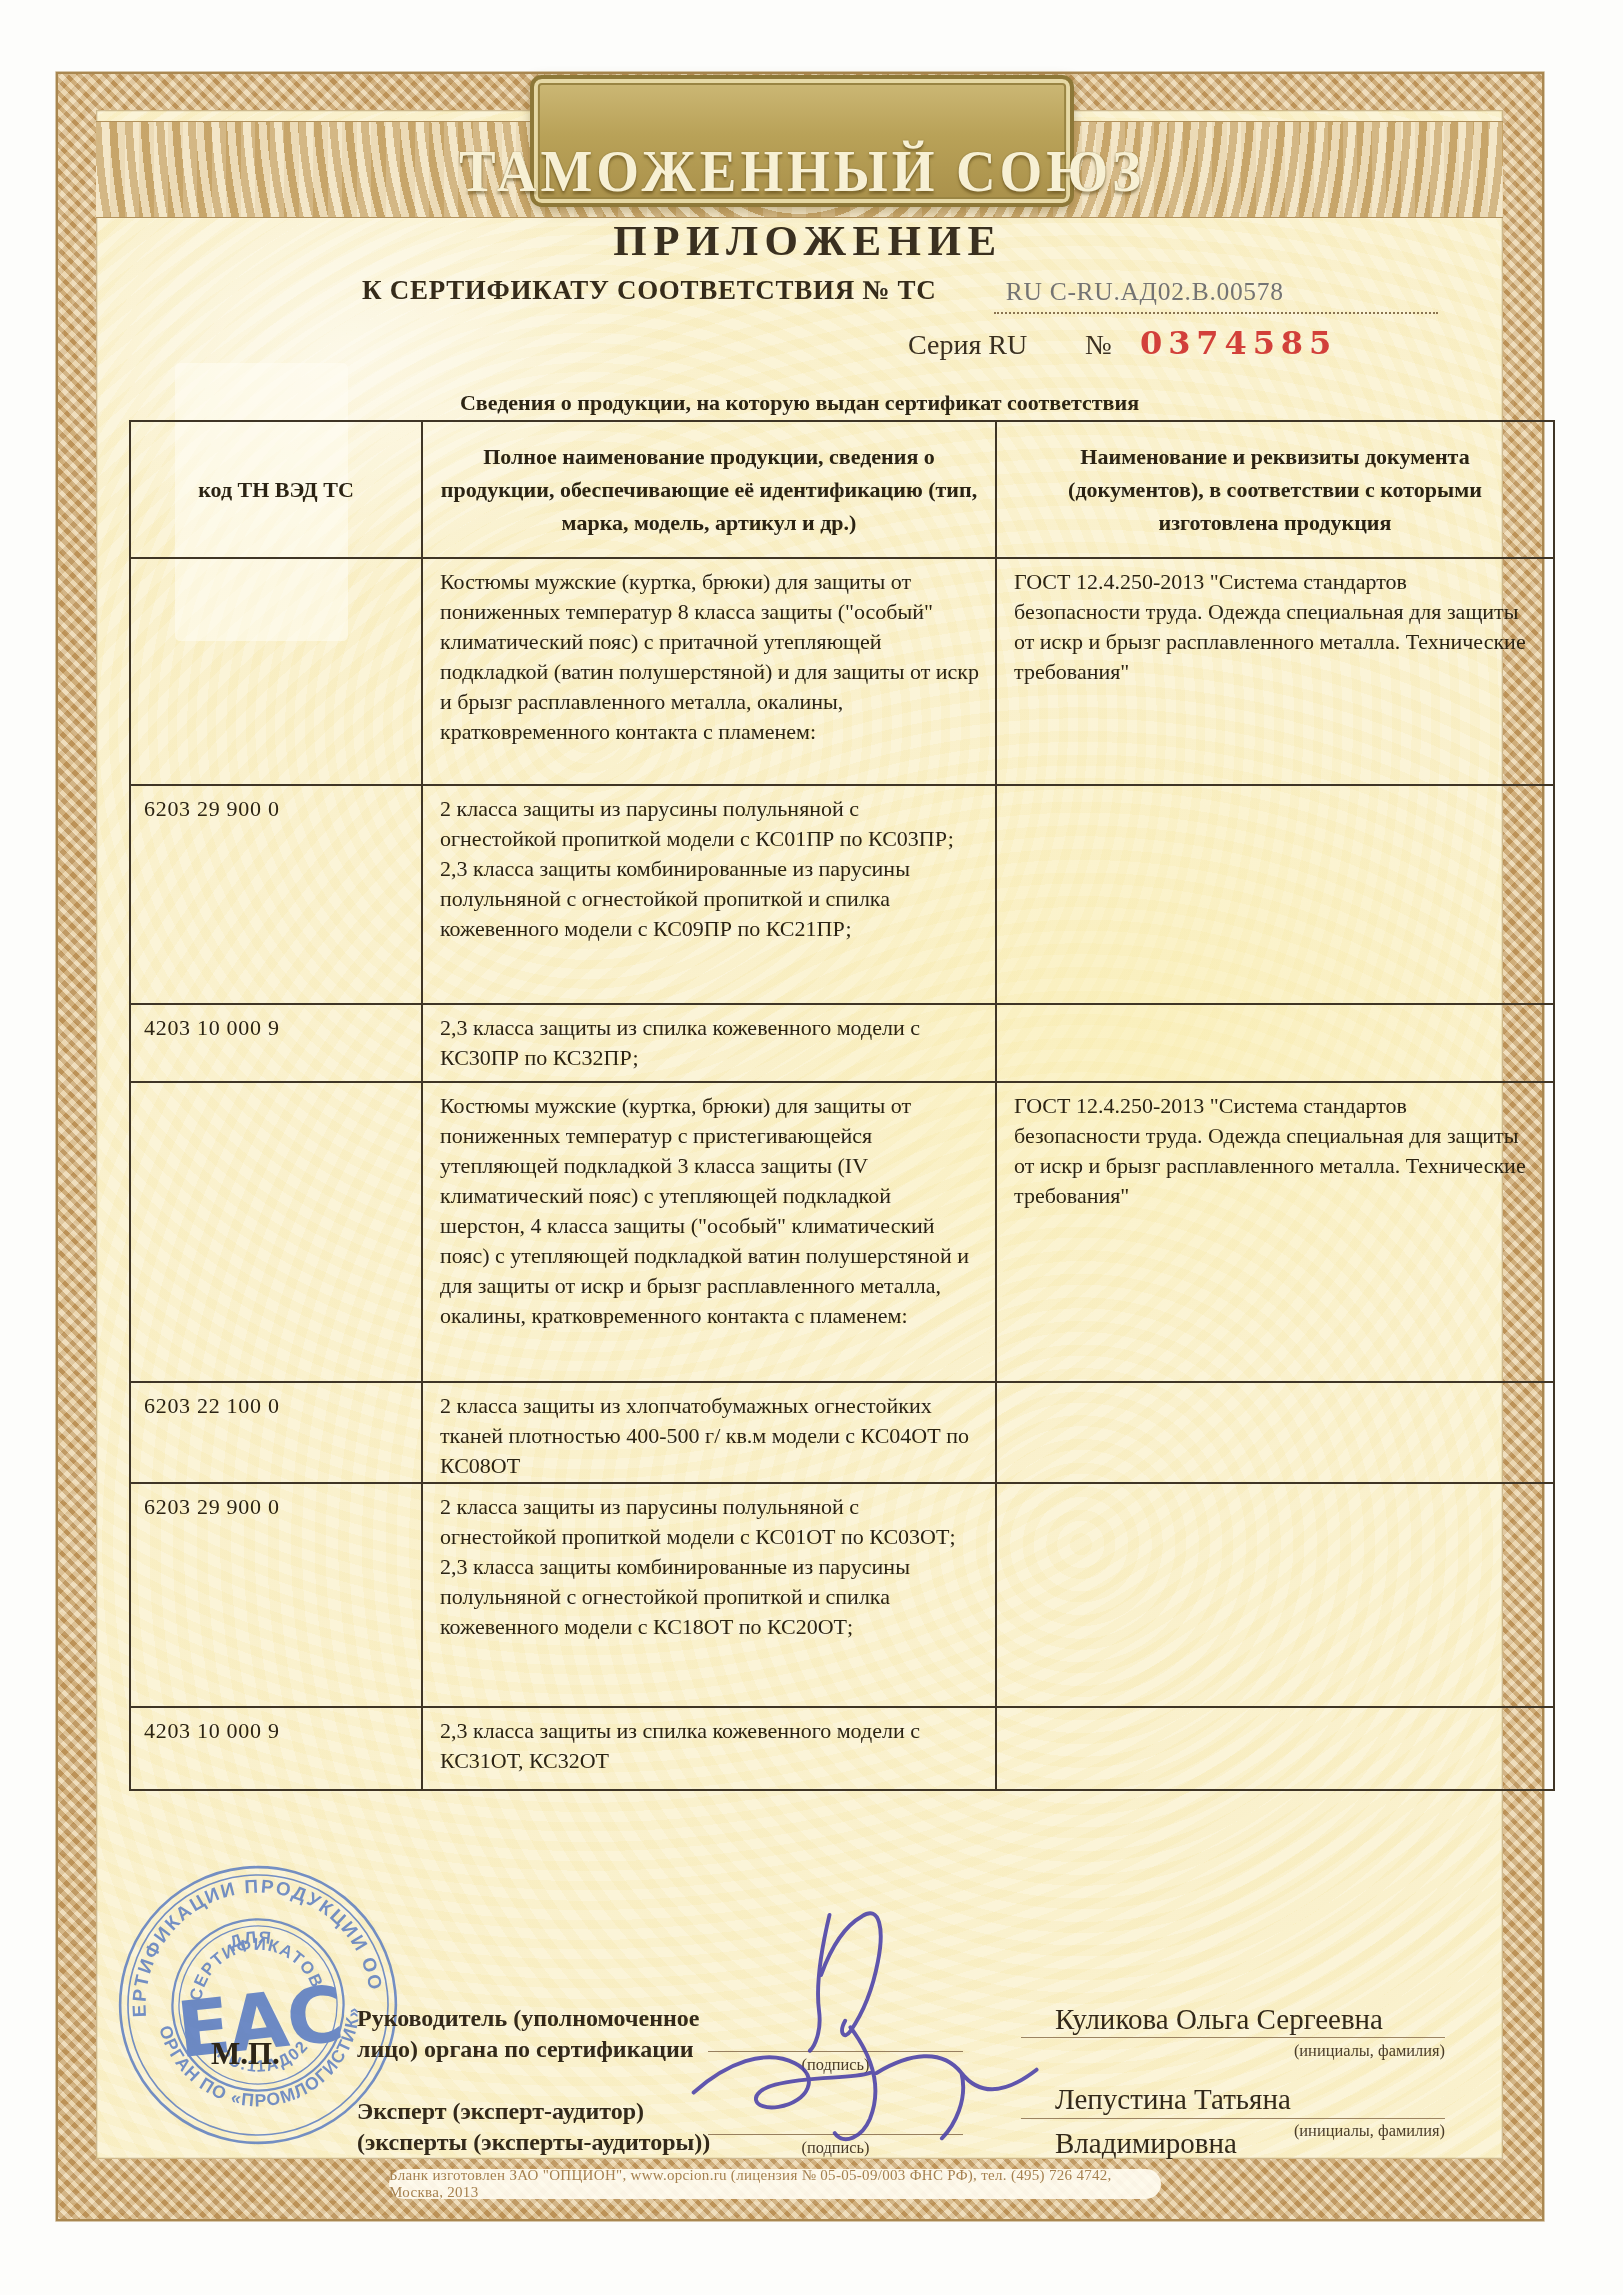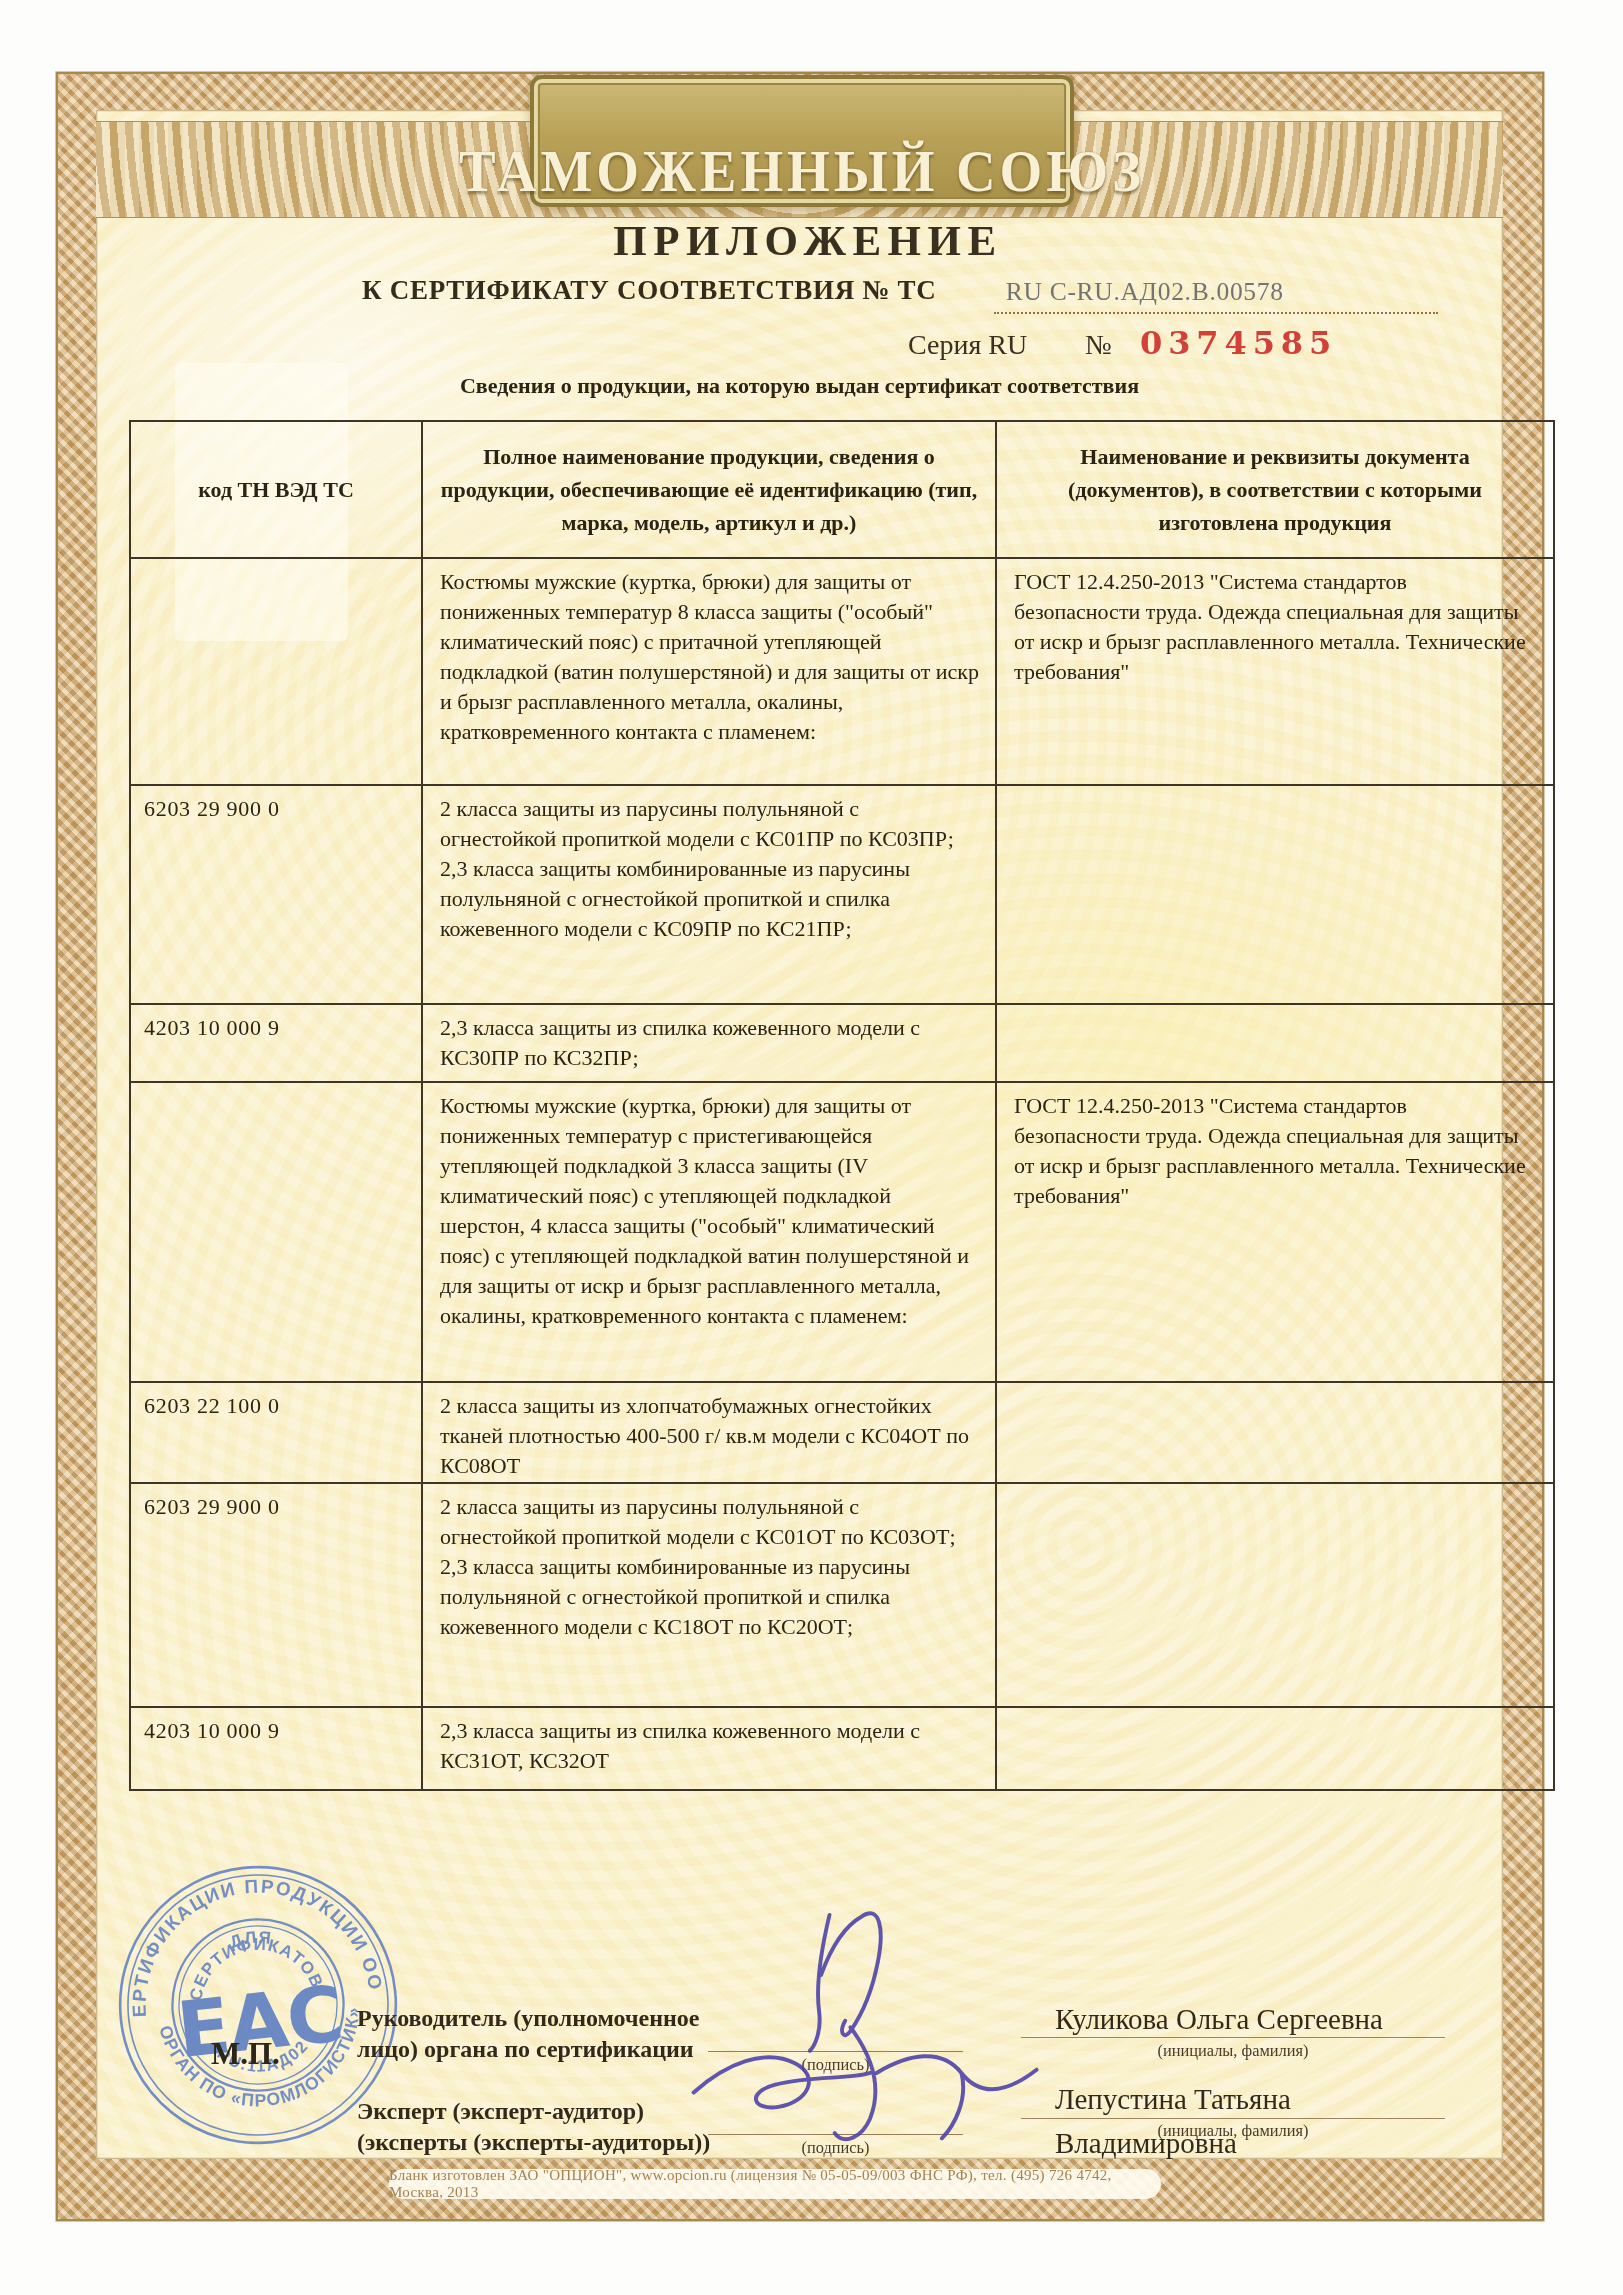--- a/index.html
+++ b/index.html
@@ -41,40 +41,40 @@
   
   .title{position:absolute;left:96px;top:216px;width:1424px;text-align:center;
     font-size:43px;font-weight:bold;letter-spacing:6.5px;color:#3a3020;}
   .cert-label{position:absolute;left:362px;top:275px;font-size:27px;font-weight:bold;letter-spacing:0.7px;color:#352b1a;}
   .cert-number{position:absolute;left:994px;top:277px;width:432px;font-size:25.5px;color:#737373;
     border-bottom:2.6px dotted #8a7450;padding:0 0 5.2px 11.8px;letter-spacing:0.7px;}
   .series-label{position:absolute;left:908px;top:329px;font-size:28px;color:#3a3020;}
   .num-sign{position:absolute;left:1085px;top:329px;font-size:28px;color:#3a3020;}
   .series-number{position:absolute;left:1140px;top:324px;font-size:32px;font-weight:bold;
     color:#d2403a;letter-spacing:5.9px;font-family:"DejaVu Serif",serif;}
-  .caption{position:absolute;left:96px;top:373px;width:1407px;text-align:center;
+  .caption{position:absolute;left:96px;top:390px;width:1407px;text-align:center;
     font-size:22px;font-weight:bold;color:#2c2414;}
   
   table.products{position:absolute;left:129px;top:420px;width:1340px;border-collapse:collapse;table-layout:fixed;}
   table.products th, table.products td{border:2px solid #3f3526;vertical-align:top;
     font-size:22px;line-height:30px;color:#2b2313;background:transparent;}
   table.products th{font-weight:bold;vertical-align:middle;text-align:center;line-height:33px;padding:3.9px 13px;}
   td.code{padding:7.9px 6.5px 0 13px;letter-spacing:0.7px;}
   td.prod{padding:7.9px 15.7px 0 17px;white-space:pre-line;}
   td.doc{padding:7.9px 15.7px 0 17px;white-space:pre-line;}
   
   .mp{position:absolute;left:183px;top:2036px;font-size:31px;font-weight:bold;color:#2d2517;padding-left:28px;}
   .role{position:absolute;left:357px;width:366px;font-size:24px;line-height:31px;font-weight:bold;color:#33291a;}
   .role.head{top:2003px;}
   .role.expert{top:2096px;}
   .sig-line{position:absolute;width:255px;border-top:1.3px solid #977f5e;}
   .sig-caption{position:absolute;width:255px;text-align:center;font-size:16.4px;color:#4a3c28;}
   .name{position:absolute;font-size:29px;color:#33291a;white-space:nowrap;}
   .name-line{position:absolute;width:424px;border-top:1.3px solid #9c8462;}
-  .initials{position:absolute;width:424px;text-align:center;font-size:16.4px;color:#4a3c28;}
+  .initials{position:absolute;width:424px;text-align:right;font-size:16.4px;color:#4a3c28;}
   .imprint{position:absolute;left:389px;top:2169px;width:772px;height:30px;
     background:rgba(255,252,240,.92);border-radius:15px;display:flex;align-items:center;justify-content:center;
     font-size:15px;color:#a5804e;letter-spacing:0.3px;}
   .stamp{position:absolute;left:111px;top:1858px;width:294px;height:294px;transform:rotate(-6deg);opacity:.82;}
   .sigs{position:absolute;left:654px;top:1877px;width:432px;height:307px;}
 </style>
 </head>
 <body>
 
 <div class="page">

